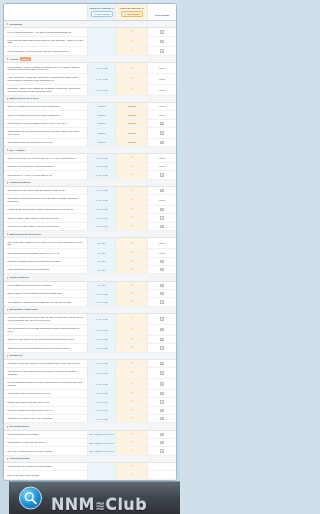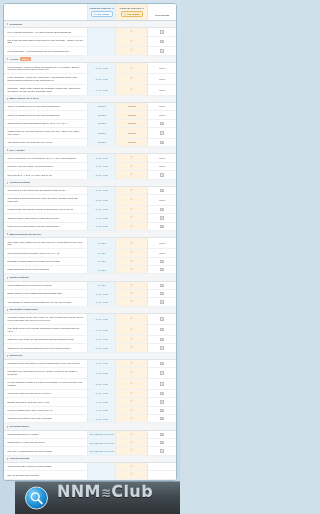--- a/index.html
+++ b/index.html
@@ -156,26 +156,26 @@
     font-size: 2.4px;
     line-height: 3.1px;
     text-align: center;
     border-radius: 0.5px;
   }
   .dash { color: #9aa5ac; }
 
   
   .wm {
     position: absolute;
-    left: 15px; bottom: 0;
+    left: 9px; bottom: 0;
     width: 180px; height: 33px;
     background: linear-gradient(180deg,#5e6a72 0%, #3e474d 48%, #2f3136 100%);
     border-top: 1px solid #8d9aa3;
     display: flex;
-    align-items: flex-start;
+    align-items: flex-end;
     justify-content: center;
   }
   .wm-logo {
     position: absolute;
     left: 10px; top: 50%;
     transform: translateY(-50%);
     width: 23px; height: 23px;
     border-radius: 50%;
     background: radial-gradient(circle at 34% 30%, #7fd3fb 0%, #1b8fd6 55%, #0a5c96 100%);
     border: 1.3px solid #d8e6ef;

